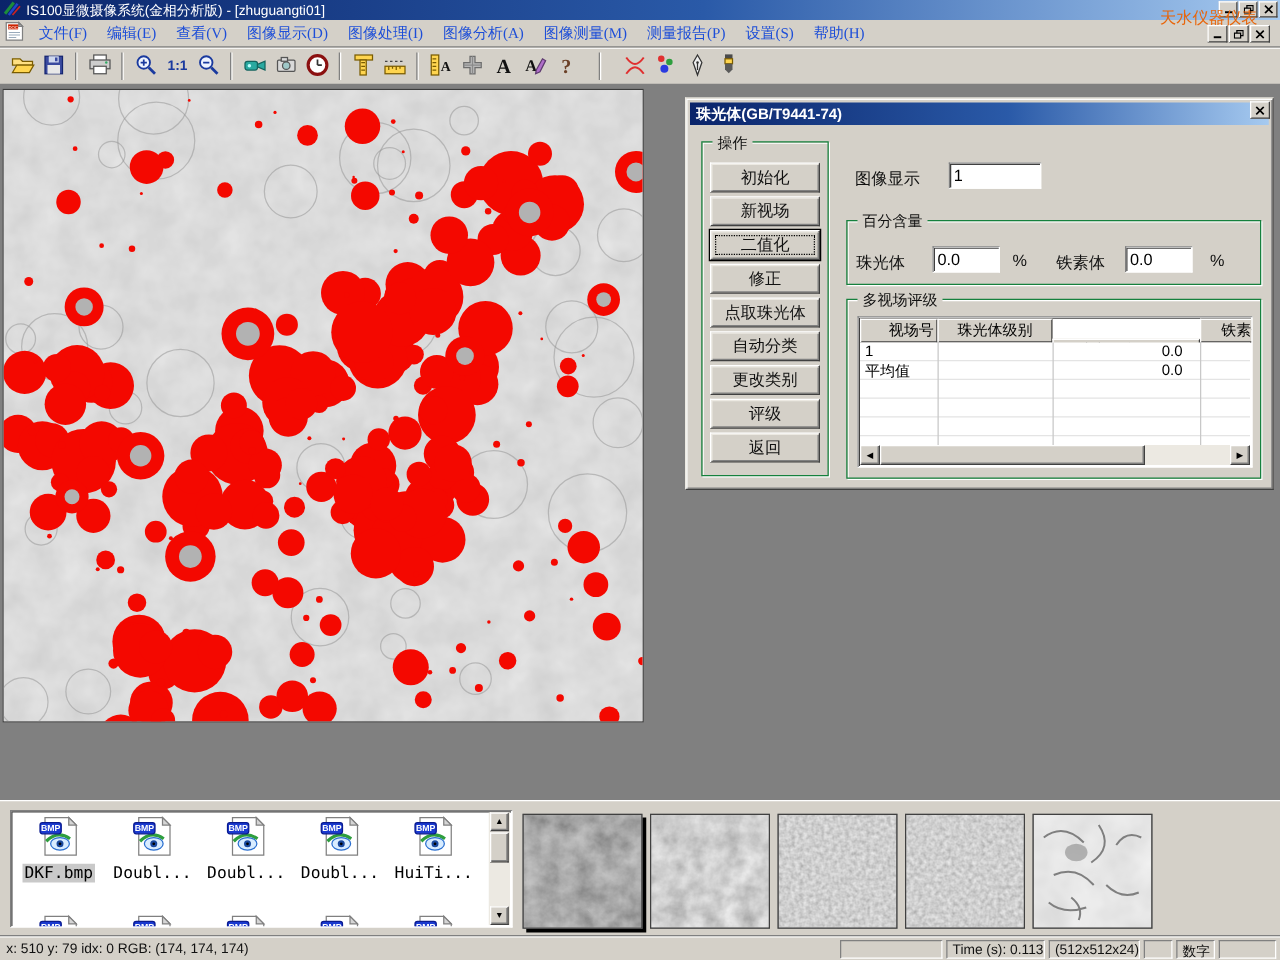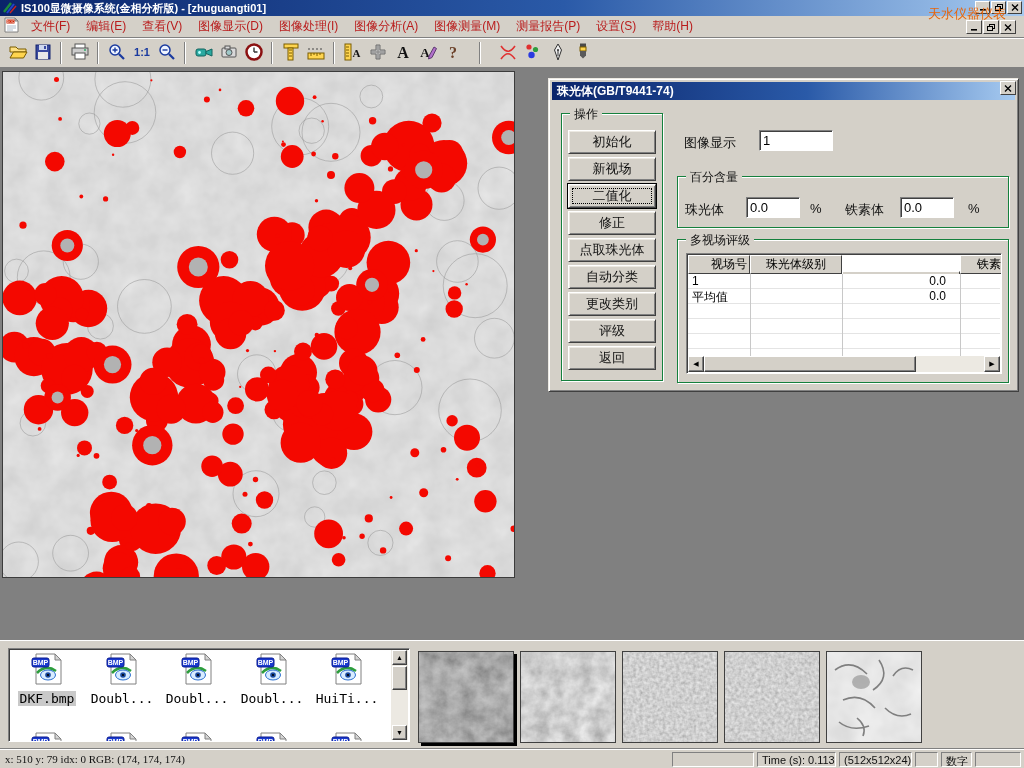--- a/index.html
+++ b/index.html
@@ -3,28 +3,28 @@
 <meta charset="utf-8">
 <style>
 *{margin:0;padding:0;box-sizing:border-box;}
 html,body{width:1024px;height:768px;overflow:hidden;}
 body{font-family:"Liberation Sans","DejaVu Sans",sans-serif;font-size:12px;background:#d4d0c8;}
 #app{position:relative;width:1024px;height:768px;background:#d4d0c8;overflow:hidden;}
 
 
 .titlebar{position:absolute;left:0;top:0;width:1024px;height:16px;
   background:linear-gradient(90deg,#0a246a 0%,#2a5aa8 55%,#a6caf0 100%);
-  display:flex;align-items:center;color:#fff;font-weight:bold;font-size:11px;padding:0 3px;z-index:10;}
+  display:flex;align-items:center;color:#fff;font-weight:normal;font-size:11px;padding:0 3px;z-index:10;}
 .titlebar .ttext{margin-left:4px;white-space:nowrap;}
 .winbtns{position:absolute;right:2px;top:1px;display:flex;gap:1px;}
 .win-btn{width:15px;height:13px;background:#d4d0c8;border:1px solid;border-color:#fff #404040 #404040 #fff;
   display:flex;align-items:center;justify-content:center;}
 .menubar{position:absolute;left:0;top:16px;width:1024px;height:22px;background:#d4d0c8;
   display:flex;align-items:center;border-bottom:1px solid #808080;z-index:5;}
-.menu-item{padding:2px 8px;color:#b91c1c;white-space:nowrap;}
+.menu-item{padding:2px 8px;color:#1d4ed8;white-space:nowrap;font-family:Liberation Serif, serif;}
 .mdibtns{position:absolute;right:8px;top:20px;display:flex;gap:1px;z-index:6;}
 .mdibtns .win-btn{width:16px;height:14px;}
 .overlay-brand{position:absolute;left:928px;top:5px;color:#e8650a;font-size:13px;z-index:40;white-space:nowrap;}
 
 .toolbar{position:absolute;left:0;top:38px;width:1024px;height:30px;background:#d4d0c8;
   border-top:1px solid #fff;border-bottom:1px solid #808080;display:flex;align-items:center;padding-left:5px;}
 .tbtn{width:25px;height:24px;display:flex;align-items:center;justify-content:center;background:transparent;border:none;}
 .tsep{width:2px;height:22px;border-left:1px solid #808080;border-right:1px solid #fff;margin:0 5px;}
 .tsep.wide{margin:0 14px;}
 
@@ -79,21 +79,21 @@
 .file-label.selected{background:#c9c9c9;}
 .vscroll{position:absolute;right:1px;top:1px;bottom:1px;width:17px;background:#ece9e2;}
 .vscroll .sbtn{width:15px;height:15px;left:1px;}
 .vthumb{position:absolute;left:1px;width:15px;background:#d4d0c8;border:1px solid;border-color:#fff #404040 #404040 #fff;box-shadow:inset -1px -1px 0 #808080;}
 .thumb{position:absolute;top:10px;width:96px;height:92px;border:1px solid #404040;background:#9a9a9a;overflow:hidden;}
 .thumb.selected{box-shadow:3px 3px 0 #000;}
 
 
 .statusbar{position:absolute;left:0;top:748px;width:1024px;height:20px;background:#d4d0c8;border-top:1px solid #808080;
   box-shadow:inset 0 1px 0 #fff;font-size:11px;color:#111;}
-.st-text{position:absolute;left:5px;top:4px;font-family:Liberation Serif, serif;}
+.st-text{position:absolute;left:5px;top:4px;}
 .sp{position:absolute;top:3px;height:15px;border:1px solid;border-color:#808080 #fff #fff #808080;
   padding:1px 4px;overflow:hidden;white-space:nowrap;}
 </style>
 </head>
 <body>
 
 <div id="app">
 
   <div class="titlebar">
     <span>

